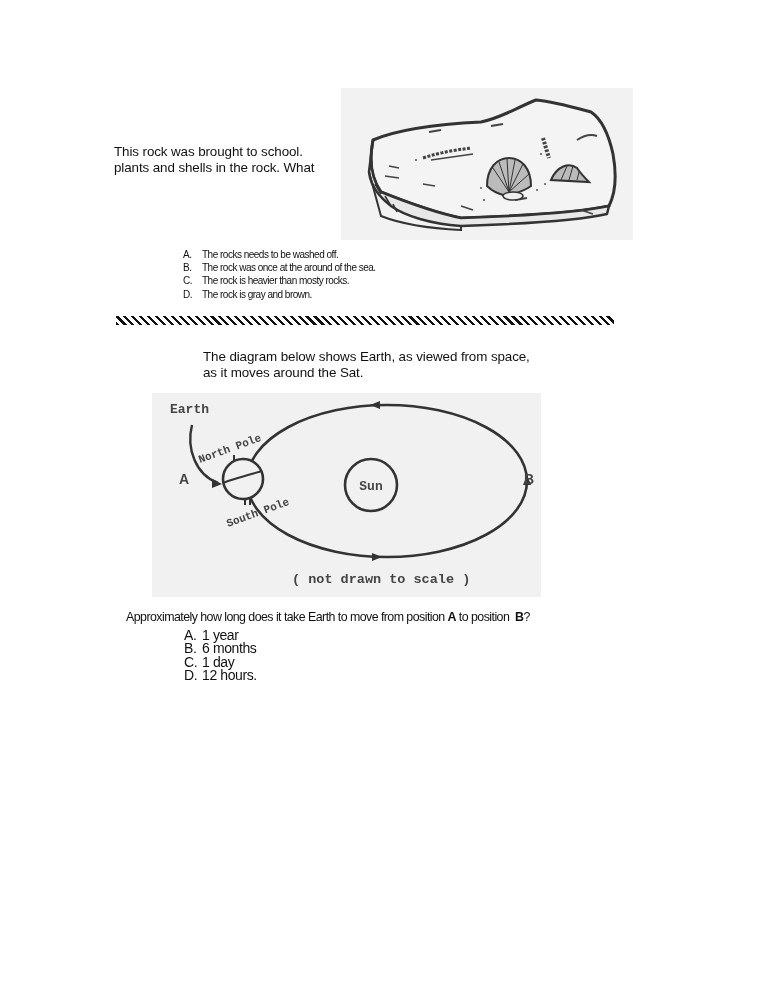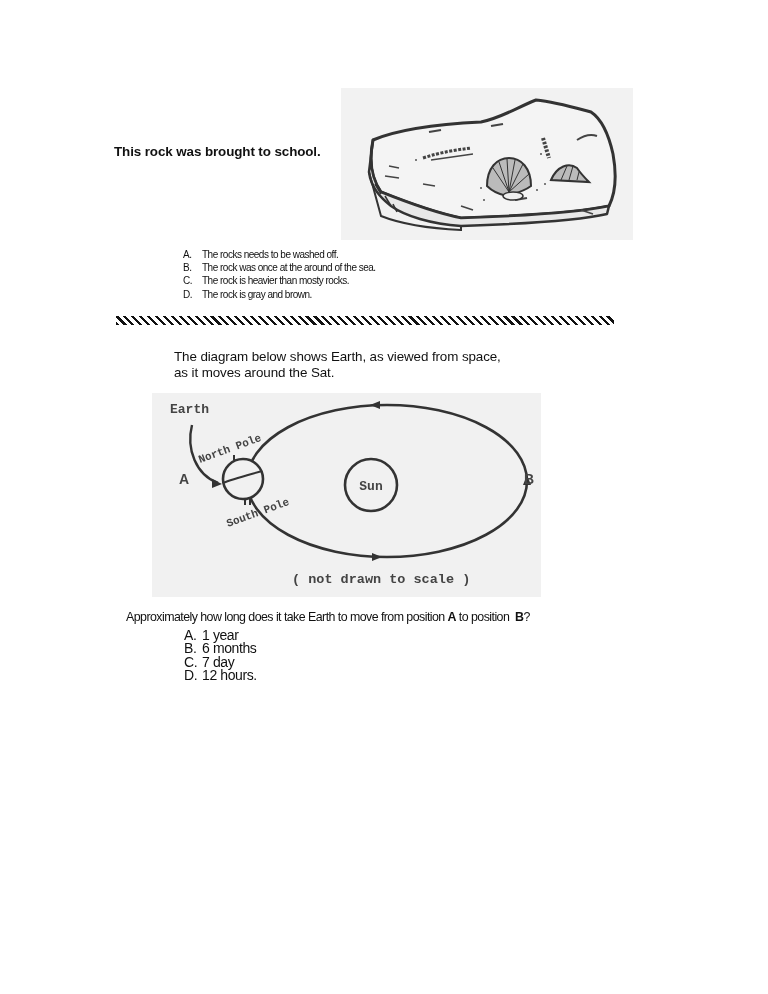--- a/index.html
+++ b/index.html
@@ -1,39 +1,40 @@
 <!DOCTYPE html>
 <html><head>
   <meta charset="utf-8">
   <style>
     html, body { margin: 0; padding: 0; background: #ffffff; }
     body { width: 768px; height: 994px; position: relative; overflow: hidden; font-family: "Liberation Sans", sans-serif; color: #111; }
     .abs { position: absolute; }
     .q1-stem { left: 114px; top: 144px; width: 250px; font-size: 13.4px; line-height: 16.4px; letter-spacing: -0.1px; }
-    .q1-stem div { white-space: nowrap; font-weight: bold; }
+    .q1-stem div { white-space: nowrap; }
     .rock-img { left: 341px; top: 88px; width: 292px; height: 152px; background: #f2f2f2; }
     .opts1 { left: 183px; top: 248px; font-size: 10px; line-height: 13.2px; letter-spacing: -0.5px; }
     .opt { white-space: nowrap; }
     .opt .letter { display: inline-block; width: 19px; }
     .divider { left: 116px; top: 316px; width: 498px; height: 9px;
       background: repeating-linear-gradient(45deg, #111 0px, #111 2.2px, #fff 2.2px, #fff 5.6px); }
     .q2-intro { left: 174px; top: 349px; font-size: 13.4px; line-height: 16px; letter-spacing: -0.1px; }
-    .q2-intro div { white-space: nowrap; }
+    .q2-intro div { white-space: nowrap; margin-left: 29px; }
     .orbit-img { left: 152px; top: 393px; width: 389px; height: 204px; background: #f1f1f1; }
     .q2-question { left: 126px; top: 610px; font-size: 12.4px; letter-spacing: -0.55px; white-space: nowrap; }
     .q2-question b { font-weight: bold; }
     .opts2 { left: 184px; top: 629px; font-size: 14px; line-height: 13.3px; letter-spacing: -0.4px; }
     .opts2 .letter { width: 18px; }
     svg text { font-family: "Liberation Mono", "DejaVu Sans Mono", monospace; font-weight: bold; fill: #444; }
   </style>
 </head>
 <body>
 
 <div class="abs q1-stem">
   <div>This rock was brought to school.</div>
+  <div>plants and shells in the rock.  What</div>
 </div>
 
 <div class="abs rock-img">
   <svg width="292" height="152" viewBox="0 0 292 152">
 
     <path d="M32,52 C60,40 100,36 140,34 C160,30 175,20 195,12 C215,14 235,20 250,24 C262,32 268,48 272,66 C276,88 274,106 268,118 C240,124 180,128 120,130 C90,124 60,112 40,104 C30,90 28,72 32,52 Z" fill="#f4f4f4" stroke="#333" stroke-width="3" stroke-linejoin="round"></path>
 
     <path d="M32,52 C28,72 30,90 40,104 C60,112 90,124 120,130 C180,128 240,124 268,118 L266,126 C240,132 180,136 120,138 C90,136 64,128 50,118 C40,110 30,100 28,84 Z" fill="#e8e8e8" stroke="#333" stroke-width="2.5" stroke-linejoin="round"></path>
     <path d="M28,84 L40,128 C55,134 80,140 120,142 L120,138" fill="none" stroke="#333" stroke-width="2"></path>
     <line x1="34" y1="96" x2="40" y2="106" stroke="#333" stroke-width="1.5"></line>
@@ -125,15 +126,15 @@
     <text x="370" y="91" font-size="14" dx="2" style="font-family:'Liberation Sans', sans-serif;" transform="translate(0,0)">B</text>
     <text x="140" y="190" font-size="13.5">( not drawn to scale )</text>
   </svg>
 </div>
 
 <div class="abs q2-question"><span>Approximately how long does it take Earth to move from position </span><b>A</b><span style="white-space:pre;"> to position  </span><b>B</b><span>?</span></div>
 
 <div class="abs opts2">
   <div class="opt"><span class="letter">A.</span><span>1 year</span></div>
   <div class="opt"><span class="letter">B.</span><span>6 months</span></div>
-  <div class="opt"><span class="letter">C.</span><span>7 day</span></div>
+  <div class="opt"><span class="letter">C.</span><span>1 day</span></div>
   <div class="opt"><span class="letter">D.</span><span>12 hours.</span></div>
 </div>
 
 </body></html>

